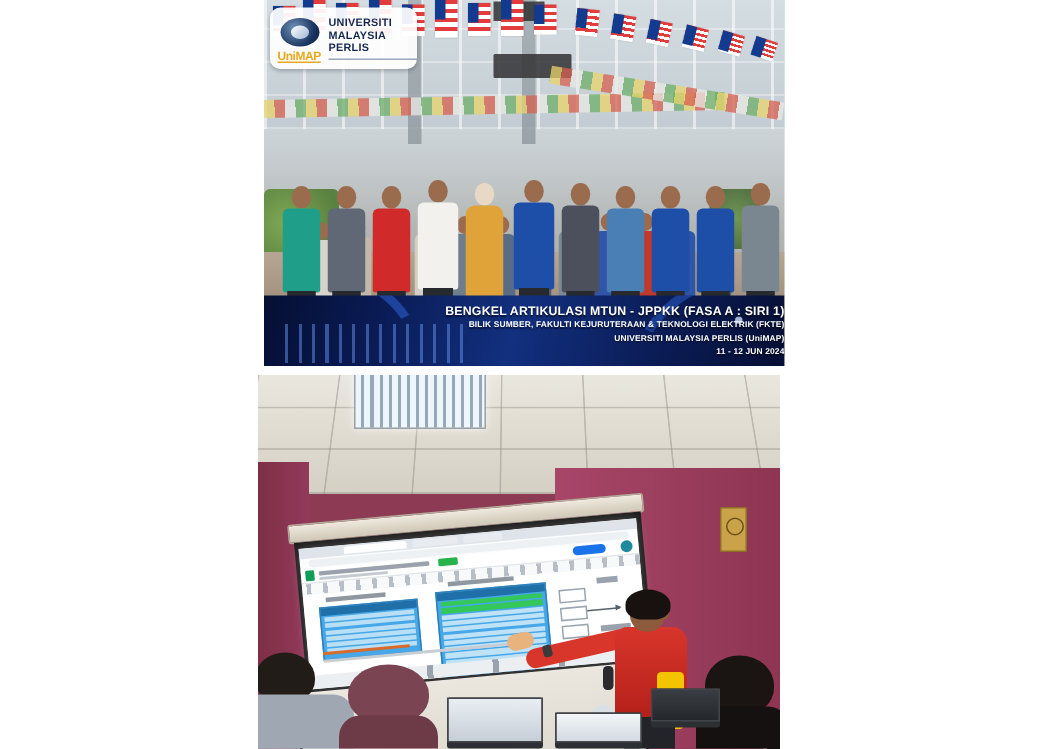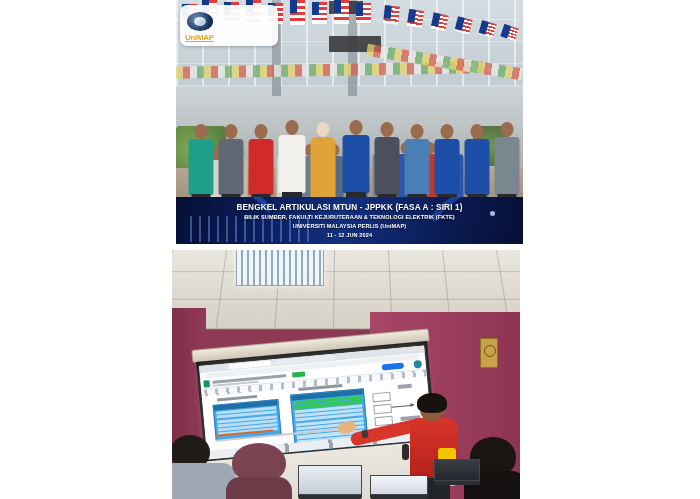--- a/index.html
+++ b/index.html
@@ -60,21 +60,21 @@
      overflow:hidden;}
   .swoosh{position:absolute;border-radius:50%;opacity:.55;}
   .sw1{left:-26px;top:-20px;width:120px;height:80px;border:6px solid #2e63d8;border-color:#2e63d8 transparent transparent transparent;transform:rotate(18deg);}
   .sw2{left:-10px;top:4px;width:110px;height:62px;border:4px solid #4f86ef;border-color:transparent transparent #4f86ef transparent;transform:rotate(-8deg);}
   .sw3{right:-30px;top:-14px;width:120px;height:74px;border:6px solid #2a5ccb;border-color:#2a5ccb transparent transparent transparent;transform:rotate(-22deg);}
   .sw4{right:-6px;top:10px;width:90px;height:56px;border:4px solid #4a80e8;border-color:transparent transparent #4a80e8 transparent;transform:rotate(12deg);}
   .cityline{position:absolute;left:14px;bottom:2px;width:120px;height:26px;opacity:.45;
      background:repeating-linear-gradient(90deg,#6fa0ff 0 2px,transparent 2px 9px);}
   .dot{position:absolute;right:28px;top:14px;width:5px;height:5px;border-radius:50%;background:#cfe0ff;opacity:.8;}
 
-  .captxt{position:relative;z-index:4;text-align:center;color:#fff;padding-top:5px;}
+  .captxt{position:relative;z-index:4;text-align:right;color:#fff;padding-top:5px;}
   .cap-l1{font-size:8.2px;font-weight:bold;letter-spacing:.15px;line-height:11px;text-shadow:0 1px 1px rgba(0,0,0,.6);}
   .cap-l2{font-size:5.6px;font-weight:bold;line-height:9px;letter-spacing:.1px;text-shadow:0 1px 1px rgba(0,0,0,.6);}
   .cap-l3{font-size:5.6px;font-weight:bold;line-height:9px;letter-spacing:.1px;text-shadow:0 1px 1px rgba(0,0,0,.6);}
   .cap-l4{font-size:5.6px;font-weight:bold;line-height:9px;letter-spacing:.1px;text-shadow:0 1px 1px rgba(0,0,0,.6);}
 
   
   .logo-badge{position:absolute;left:4px;top:5px;width:98px;height:41px;
       background:rgba(255,255,255,.93);border-radius:7px;
       box-shadow:0 1px 3px rgba(0,0,0,.25);display:flex;align-items:center;padding:0 5px;box-sizing:border-box;}
   .logo-mark{width:30px;height:32px;position:relative;flex:0 0 auto;}
@@ -334,20 +334,26 @@
         <div class="body" style="width:25px;height:58px;top:15px;background:#7b8790"></div>
         <div class="legs" style="width:19px;height:32px;bottom:0"></div>
       </div>
     </div>
 
     <div class="logo-badge">
       <div class="logo-mark">
         <div class="logo-swirl"></div>
         <div class="logo-unimap"><span class="u">UniMAP</span></div>
       </div>
+      <div class="logo-words">
+        <div>UNIVERSITI</div>
+        <div>MALAYSIA</div>
+        <div>PERLIS</div>
+        <div class="logo-rule"></div>
+      </div>
     </div>
 
     <div class="banner">
       <div class="swoosh sw1"></div>
       <div class="swoosh sw2"></div>
       <div class="swoosh sw3"></div>
       <div class="swoosh sw4"></div>
       <div class="cityline"></div>
       <div class="dot"></div>
       <div class="captxt">

